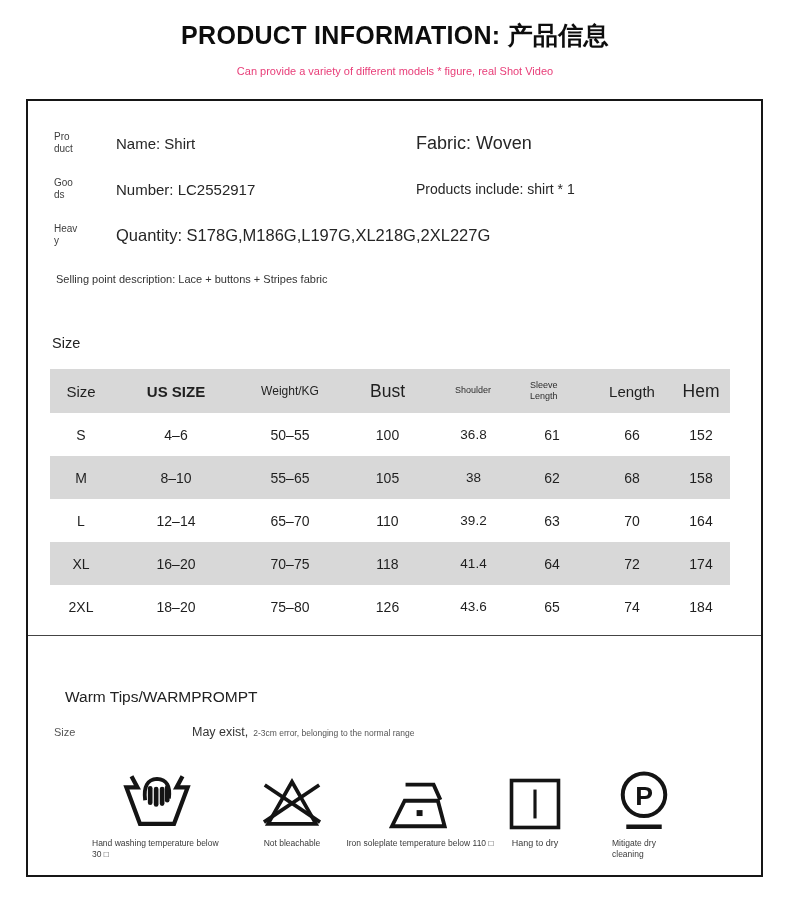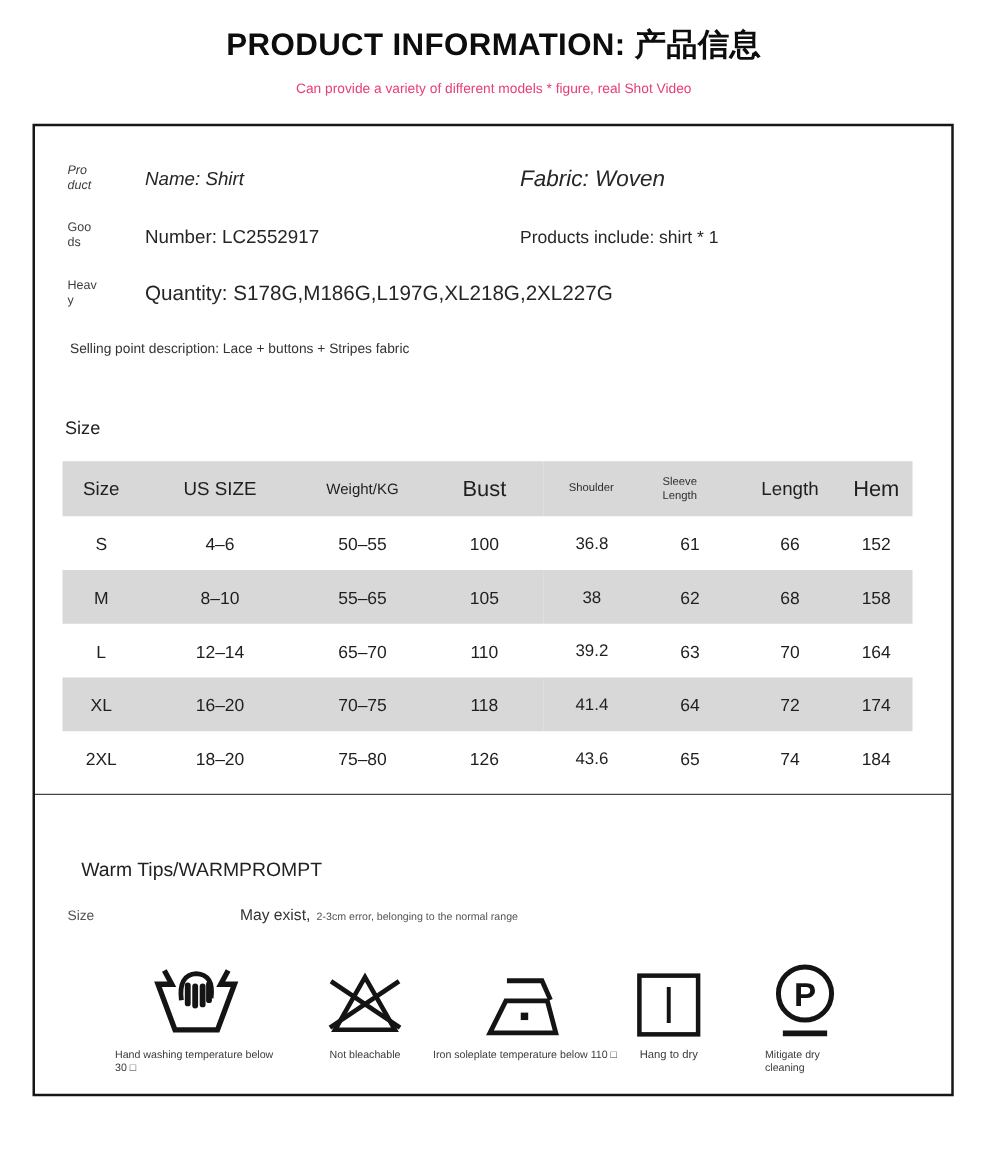--- a/index.html
+++ b/index.html
@@ -7,38 +7,38 @@
     width:790px;height:923px;background:#ffffff;overflow:hidden;
     font-family:"Liberation Sans","DejaVu Sans",sans-serif;color:#1a1a1a;
   }
   .page-title{padding-top:19px;text-align:center;font-size:25px;font-weight:bold;color:#0d0d0d;letter-spacing:.3px;}
   .page-subtitle{text-align:center;margin-top:13px;font-size:11px;color:#e83d78;}
   .box{
     box-sizing:border-box;width:737px;height:778px;
     margin:22px 0 0 26px;border:2px solid #161616;background:#fff;
   }
   .info-row{display:flex;align-items:center;margin-left:26px;height:40px;}
-  .info-row.r1{margin-top:22px;font-style:italic;}
+  .info-row.r1{margin-top:22px;}
   .info-row.r2{margin-top:6px;}
   .info-row.r3{margin-top:6px;}
   .info-label{width:38px;font-size:10px;color:#3d3d3d;line-height:1.25;}
   .val-left{margin-left:24px;width:300px;font-size:15px;color:#262626;}
   .val-right{font-size:18px;color:#262626;}
   .val-right.small{font-size:14px;}
   .val-wide{margin-left:24px;font-size:16.5px;color:#262626;}
   .selling{margin:18px 0 0 28px;height:14px;font-size:11px;color:#333;}
   .size-heading{margin:48px 0 0 24px;height:17px;font-size:14.5px;color:#222;}
   table.size-table{margin:17px 0 0 22px;border-collapse:collapse;table-layout:fixed;width:680px;}
   .size-table th,.size-table td{padding:0;text-align:center;font-weight:normal;color:#1f1f1f;}
   .size-table thead tr{height:44px;background:#d8d8d8;}
   .size-table tbody tr{height:43px;}
   .size-table tbody tr:nth-child(even){background:#d8d8d8;}
   .size-table td{font-size:14px;}
   .size-table td.c4{font-size:13.5px;}
-  th.h0{font-size:15px;} th.h1{font-size:15px;} th.h2{font-size:12px;}
+  th.h0{font-size:15px;} th.h1{font-size:15px;font-weight:bold;} th.h2{font-size:12px;}
   th.h3{font-size:17.5px;} th.h6{font-size:15px;} th.h7{font-size:17.5px;}
   th.h4,th.h5{font-size:9px;color:#2e2e2e;}
   th.h4 span{display:inline-block;width:37px;text-align:left;word-break:break-all;line-height:1.25;}
   th.h5 span{display:inline-block;width:44px;text-align:left;line-height:1.25;}
   .divider{margin-top:7px;border-top:1px solid #444;height:0;}
   .warm-heading{margin:52px 0 0 37px;height:18px;font-size:15.5px;color:#222;}
   .tips-line{display:flex;align-items:baseline;margin:19px 0 0 26px;height:15px;}
   .tips-size{width:138px;font-size:11px;color:#555;}
   .tips-main{font-size:12.5px;color:#333;}
   .tips-detail{margin-left:5px;font-size:8.5px;color:#555;}

